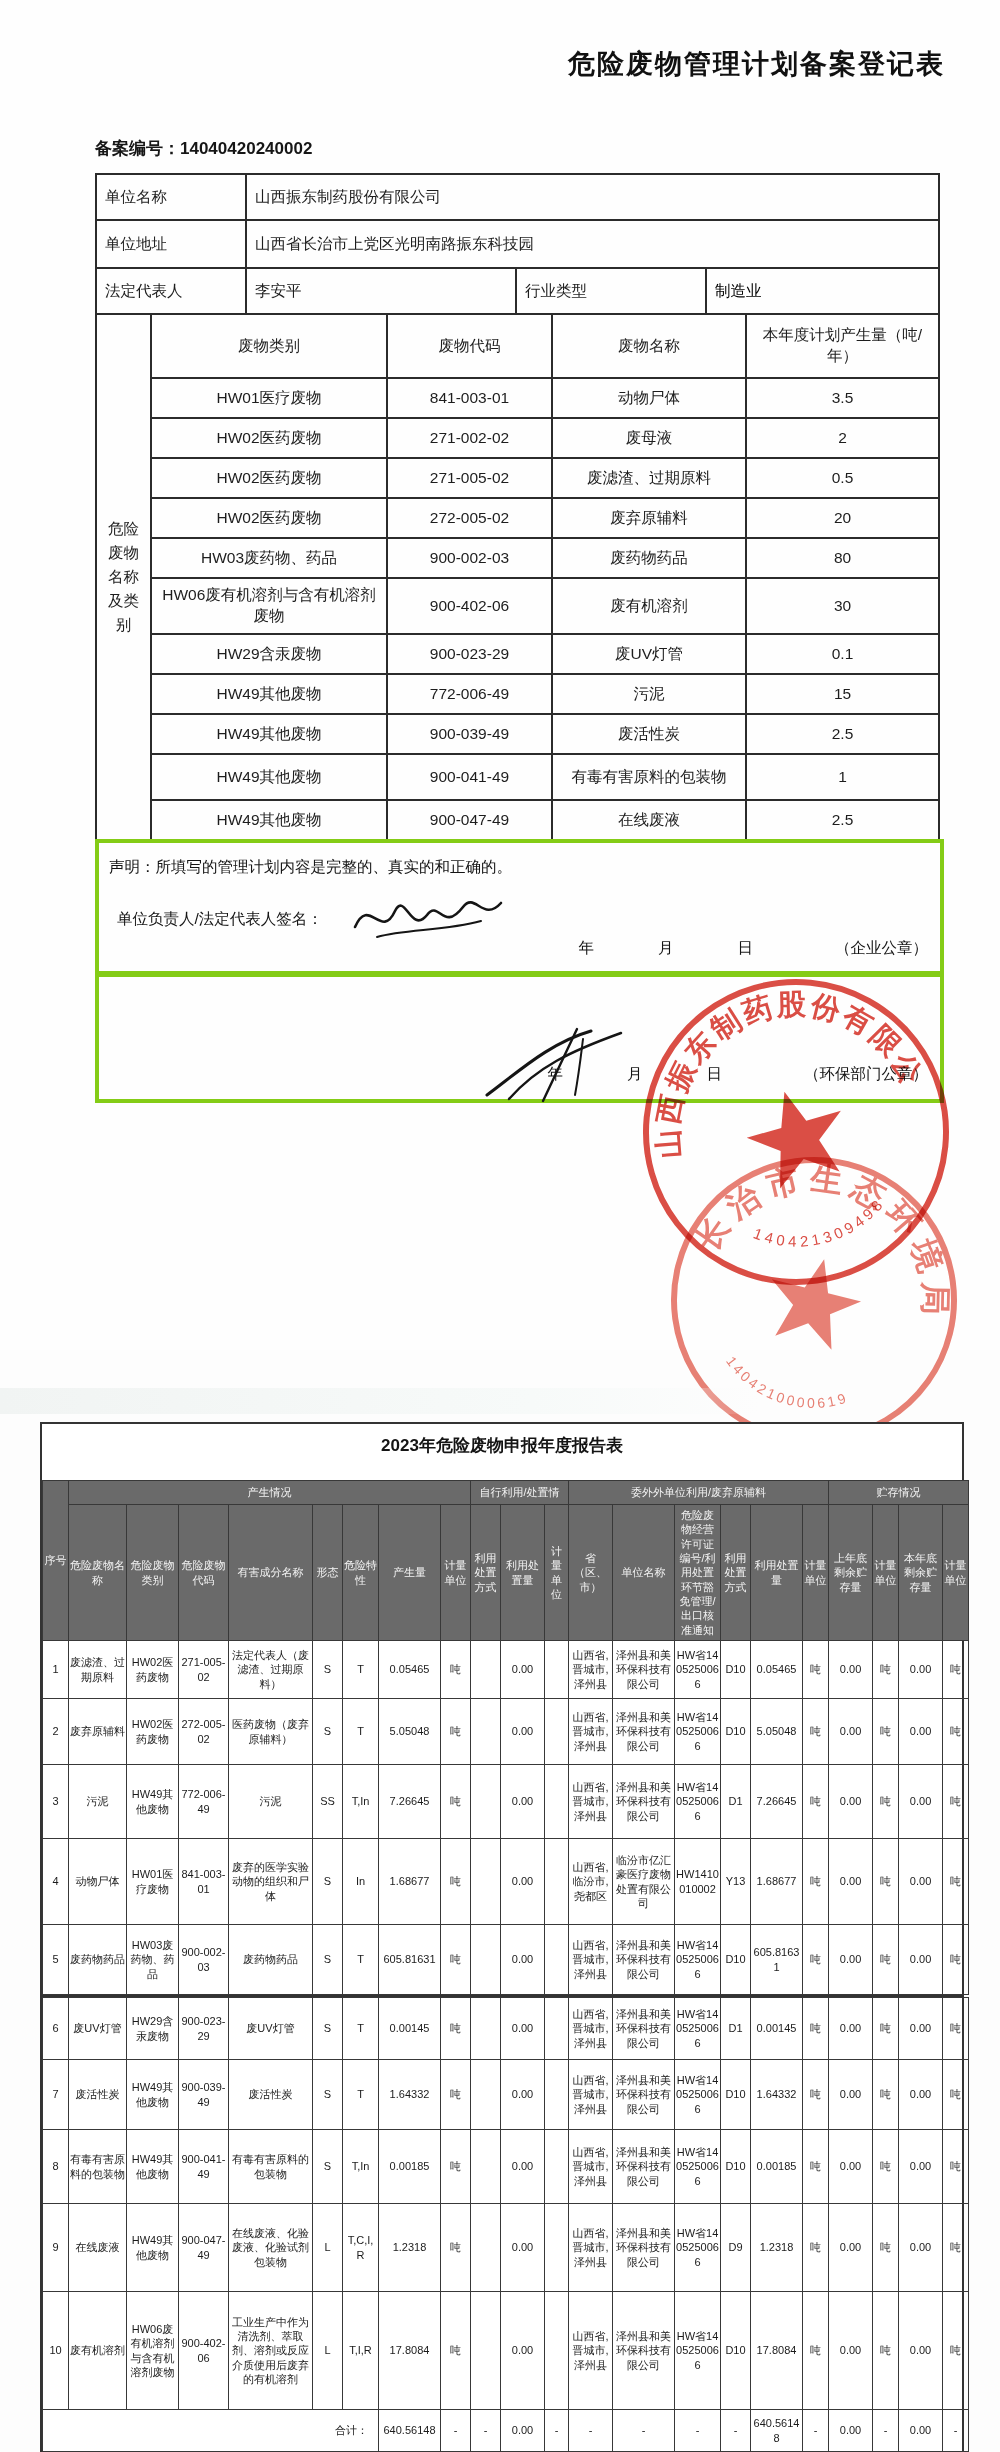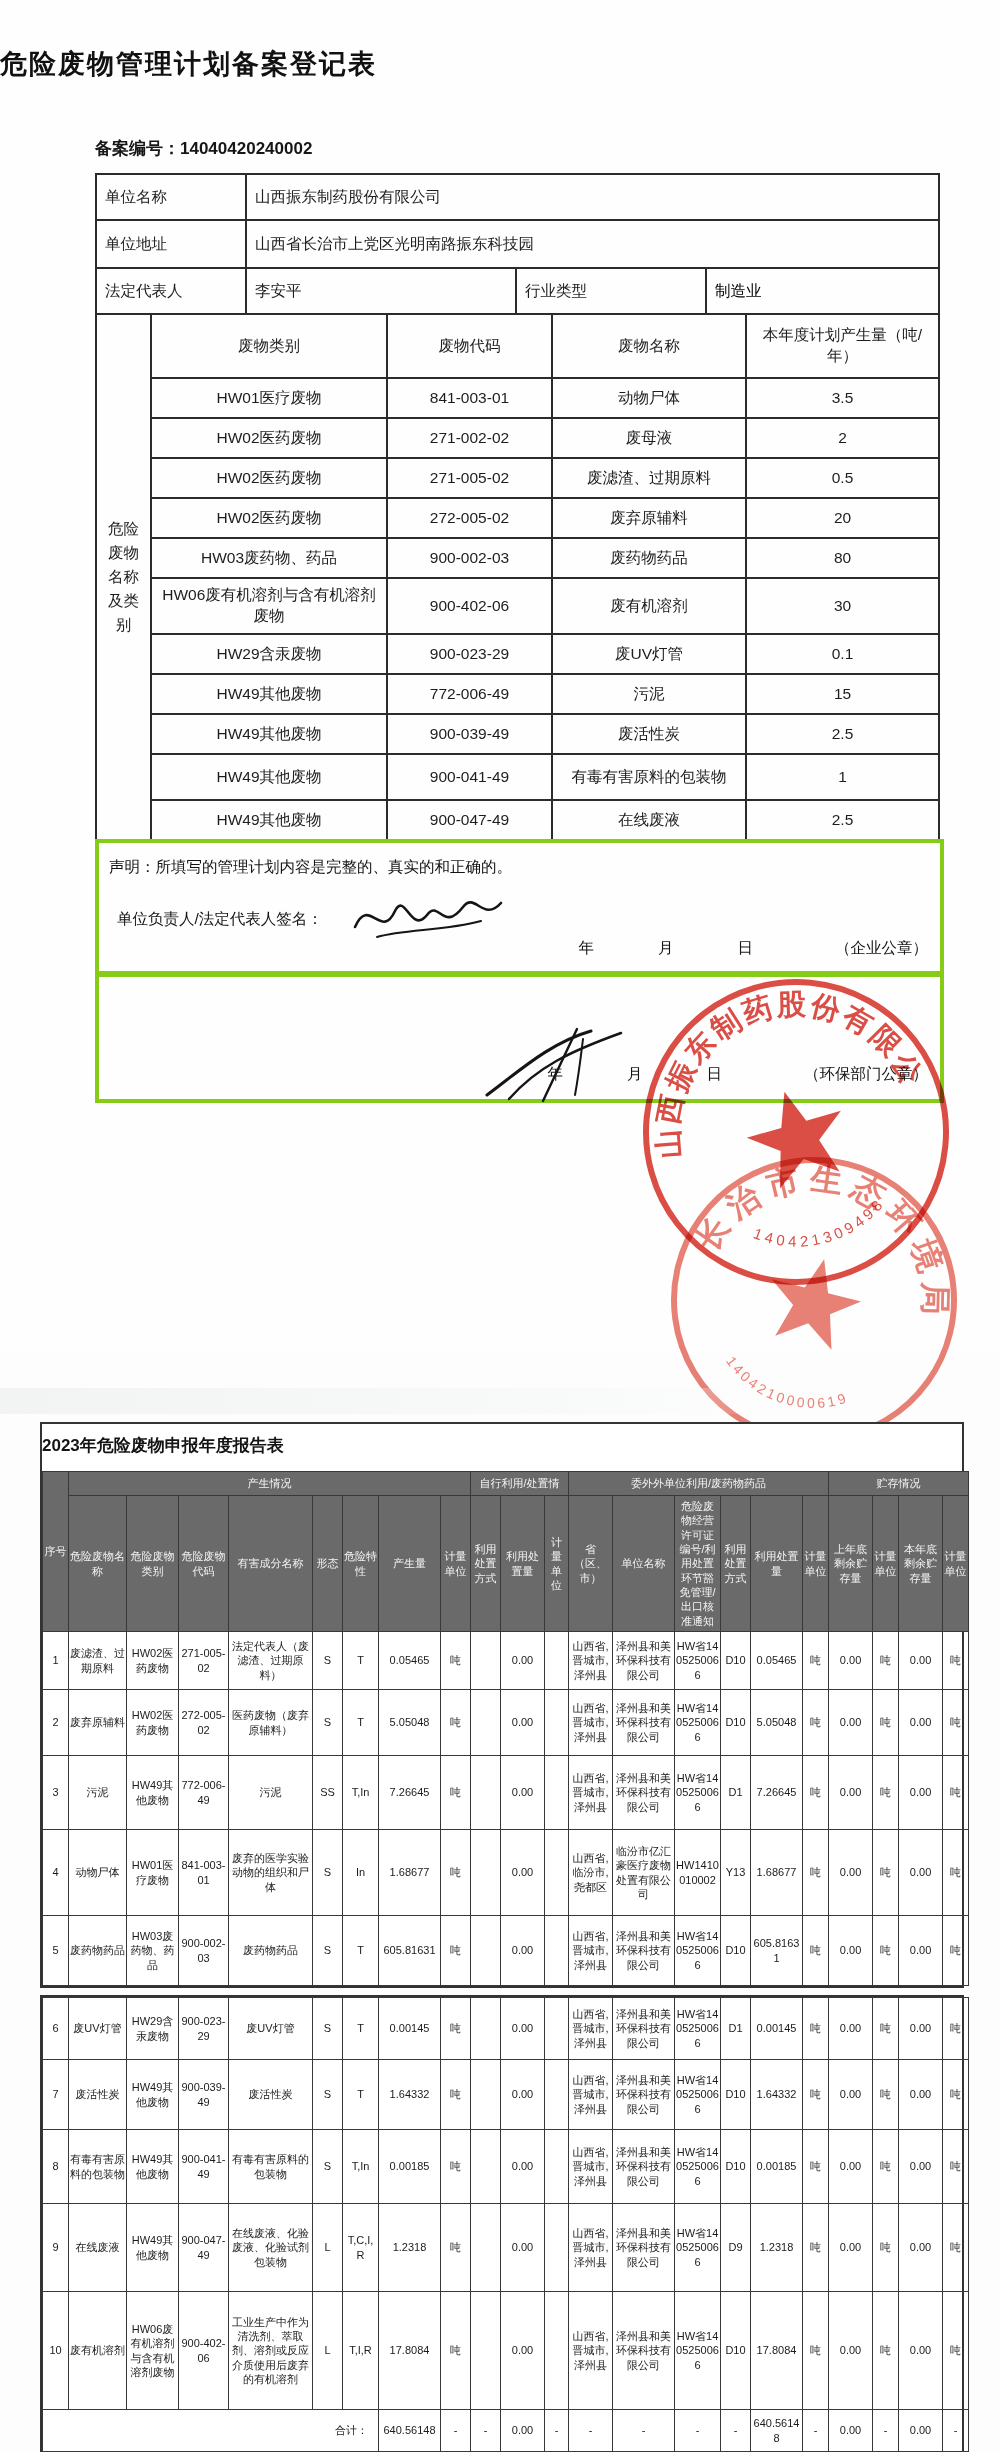--- a/index.html
+++ b/index.html
@@ -5,21 +5,21 @@
   html,body{margin:0;padding:0;}
   body{
     width:1000px;height:2452px;position:relative;overflow:hidden;
     background:#fdfdfd;
     font-family:"Liberation Sans","DejaVu Sans",sans-serif;
     color:#1b1b1b;
     -webkit-font-smoothing:antialiased;
   }
   
   .doc1{position:absolute;left:0;top:0;width:1000px;height:1350px;background:#fefefe;}
-  .doc1-title{position:absolute;top:46px;left:0;right:55px;text-align:left;
+  .doc1-title{position:absolute;top:46px;left:0;right:55px;text-align:right;
     font-size:27px;font-weight:bold;letter-spacing:2px;color:#111;}
   .record-line{position:absolute;top:137px;left:95px;font-size:17px;font-weight:bold;color:#161616;}
   .t1wrap{position:absolute;left:95px;top:173px;width:845px;}
   table.t1{border-collapse:collapse;width:845px;table-layout:fixed;background:transparent;}
   table.t1 td{border:2px solid #2b2b2b;font-size:15.5px;padding:3px 8px;color:#1d1d1d;
     vertical-align:middle;overflow:hidden;}
   table.t1.mtop{margin-top:-2px;}
   td.lbl{text-align:left;}
   td.val{text-align:left;}
   
@@ -40,21 +40,21 @@
   .sealnote{margin-left:18px;}
   .sig{position:absolute;pointer-events:none;}
   
   .stamp{position:absolute;pointer-events:none;mix-blend-mode:multiply;}
   
   .graysmudge{position:absolute;left:0;top:1388px;width:760px;height:26px;
     background:linear-gradient(90deg,#f1f4f3,#f7faf9 70%,rgba(255,255,255,0));}
   .doc2part{position:absolute;left:40px;width:920px;border:2px solid #333;background:#fff;}
   #doc2a{top:1422px;}
   #doc2b{top:1995px;}
-  .doc2-title{height:47px;line-height:44px;font-size:17px;font-weight:bold;color:#141414;}
+  .doc2-title{height:56px;line-height:44px;text-align:center;font-size:17px;font-weight:bold;color:#141414;}
   table.t2{border-collapse:collapse;width:100%;table-layout:fixed;}
   table.t2 th,table.t2 td{border:1px solid #383838;font-size:11px;line-height:1.3;
     padding:1px 1px;text-align:center;vertical-align:middle;word-break:break-all;overflow:hidden;}
   table.t2 thead th{background:#6a6a6a;color:#f4f4f4;font-weight:normal;}
   tr.grp{height:24px;}
   tr.colhead{height:136px;}
   tbody#rows1 tr:nth-child(1){height:58px;}
   tbody#rows1 tr:nth-child(2){height:66px;}
   tbody#rows1 tr:nth-child(3){height:74px;}
   tbody#rows1 tr:nth-child(4){height:86px;}
@@ -278,21 +278,21 @@
         <col style="width:44px">
         <col style="width:26px">
       <col style="width:44px">
         <col style="width:26px">
     </colgroup>
     <thead>
       <tr class="grp">
         <th rowspan="2">序号</th>
         <th colspan="8">产生情况</th>
         <th colspan="3">自行利用/处置情</th>
-        <th colspan="6">委外外单位利用/废药物药品</th>
+        <th colspan="6">委外外单位利用/废弃原辅料</th>
         <th colspan="4">贮存情况</th>
       </tr>
       <tr class="colhead">
           <th>危险废物名称</th>
           <th>危险废物类别</th>
           <th>危险废物代码</th>
           <th>有害成分名称</th>
           <th>形态</th>
           <th>危险特性</th>
           <th>产生量</th>

